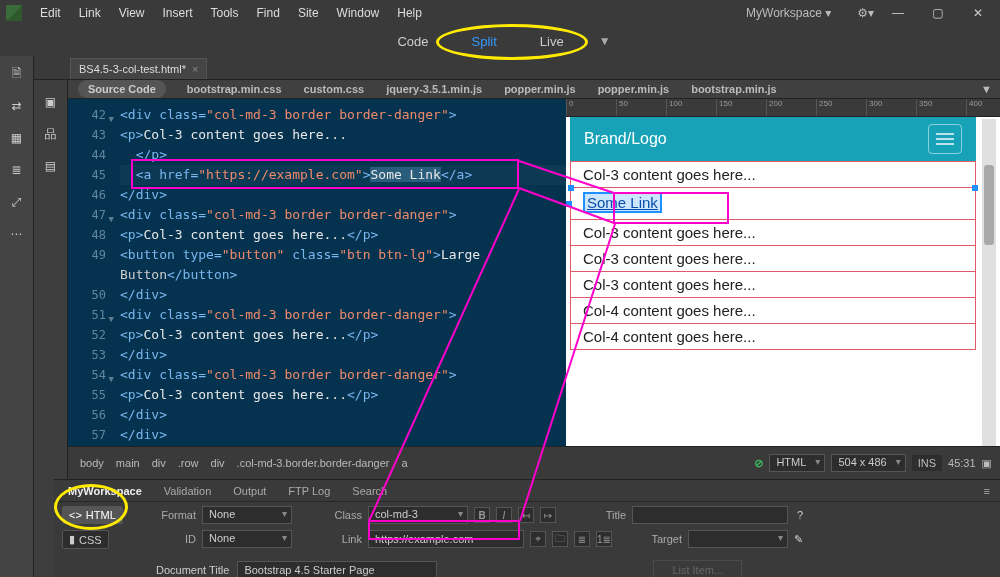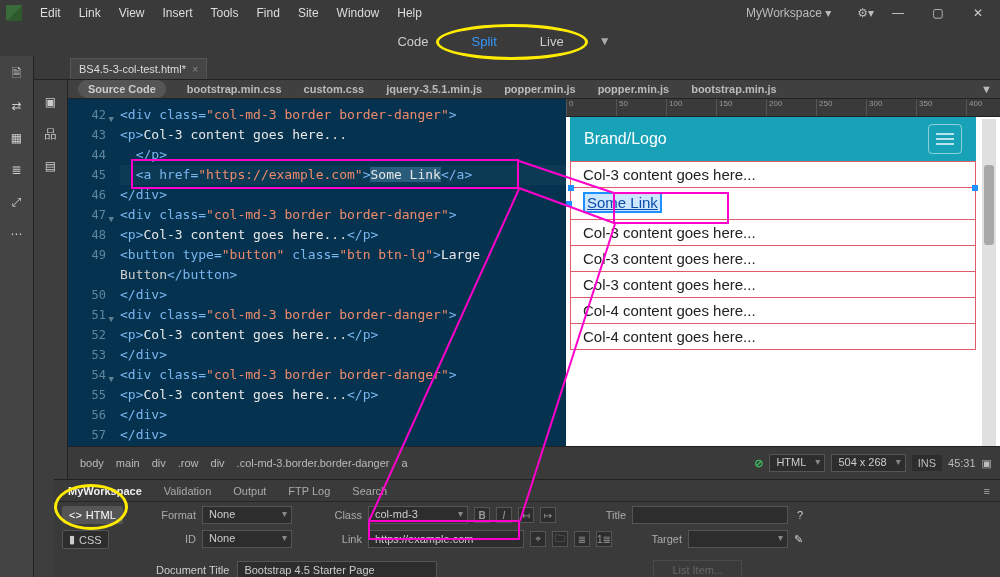--- a/index.html
+++ b/index.html
@@ -238,21 +238,21 @@
   <span class="seg">body</span>
   <span class="seg">main</span>
   <span class="seg">div</span>
   <span class="seg">.row</span>
   <span class="seg">div</span>
   <span class="seg">.col-md-3.border.border-danger</span>
   <span class="seg">a</span>
   <div class="right">
     <span class="tick">⊘</span>
     <span class="dd" style="min-width:56px">HTML</span>
-    <span class="dd" style="min-width:72px">504 x 268</span>
+    <span class="dd" style="min-width:72px">504 x 486</span>
     <span style="background:#2d2d2d;padding:2px 6px;">INS</span>
     <span>45:31</span>
     <span>▣</span>
   </div>
 </div>
 
 <div class="props">
   <div class="prop-tabs">
     <div class="ptab active">MyWorkspace</div>
     <div class="ptab">Validation</div>

